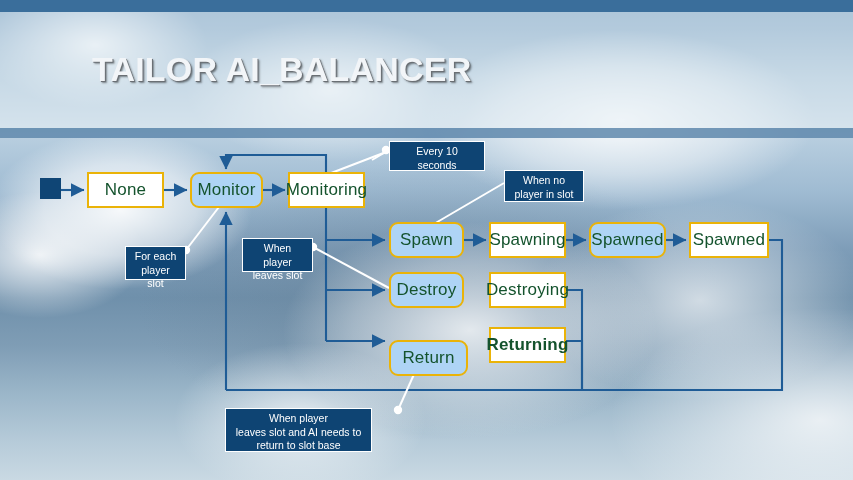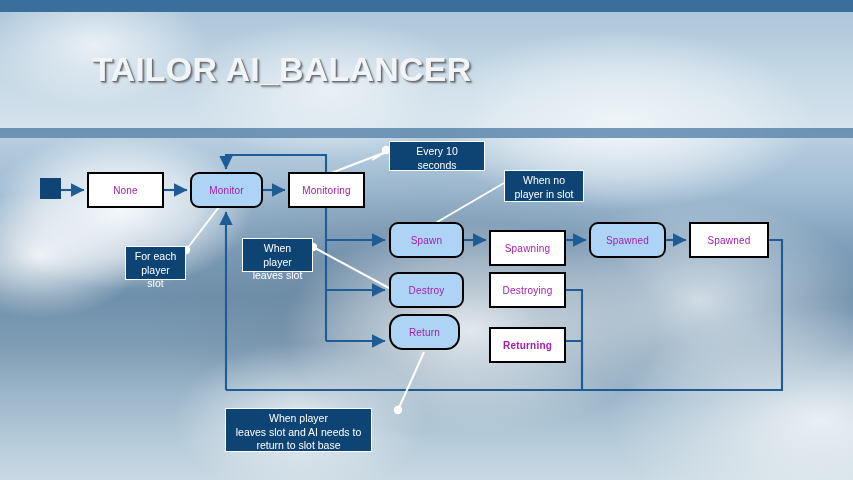--- a/index.html
+++ b/index.html
@@ -38,23 +38,23 @@
     font-size:34px;font-weight:bold;letter-spacing:.2px;
     color:#f2f5f8;
     text-shadow:1px 1px 0 #6a6f74, 2px 2px 2px rgba(40,45,50,.55);
   }
 
   
   #wires{position:absolute;left:0;top:0;width:853px;height:480px;}
 
   
   .node{position:absolute;box-sizing:border-box;
-    border:2px solid #000000;
+    border:2px solid #eab308;
     display:flex;align-items:center;justify-content:center;
-    font-size:10px;color:#a21caf;letter-spacing:.2px;
+    font-size:17px;color:#14532d;letter-spacing:.2px;
     background:#ffffff;}
   .node.state{border-radius:9px;background:#aed4f5;}
   .node.plain{border-radius:0;background:#ffffff;}
 
   
   .callout{position:absolute;box-sizing:border-box;
     background:#0e4473;border:1.5px solid #ffffff;
     color:#ffffff;font-size:10.5px;line-height:13.5px;
     display:flex;align-items:flex-start;justify-content:center;
     text-align:center;padding:3px 6px;}
@@ -123,26 +123,26 @@
       <circle cx="398" cy="410" r="3.2"></circle>
     </g>
   </svg>
 
   <div class="start" style="left:40px;top:178px;width:21px;height:21px;"></div>
 
   <div class="node plain" style="left:87px;top:172px;width:77px;height:36px;">None</div>
   <div class="node state" style="left:190px;top:172px;width:73px;height:36px;">Monitor</div>
   <div class="node state" style="left:389px;top:222px;width:75px;height:36px;">Spawn</div>
   <div class="node plain" style="left:288px;top:172px;width:77px;height:36px;">Monitoring</div>
-  <div class="node plain" style="left:489px;top:222px;width:77px;height:36px;margin-top:8px;">Spawning</div>
+  <div class="node plain" style="left:489px;top:222px;width:77px;height:36px;">Spawning</div>
   <div class="node state" style="left:589px;top:222px;width:77px;height:36px;">Spawned</div>
   <div class="node plain" style="left:689px;top:222px;width:80px;height:36px;">Spawned</div>
   <div class="node state" style="left:389px;top:272px;width:75px;height:36px;">Destroy</div>
   <div class="node plain" style="left:489px;top:272px;width:77px;height:36px;">Destroying</div>
-  <div class="node state" style="left:389px;top:314px;width:71px;height:36px;border-radius:14px;">Return</div>
+  <div class="node state" style="left:389px;top:340px;width:79px;height:36px;">Return</div>
   <div class="node plain" style="left:489px;top:327px;width:77px;height:36px;font-weight:bold;">Returning</div>
 
   <div class="callout" style="left:125px;top:246px;width:61px;height:34px;">
     <span>
       <span>For each</span><br>
       <span>player slot</span>
     </span>
   </div>
 
   <div class="callout" style="left:242px;top:238px;width:71px;height:34px;">

